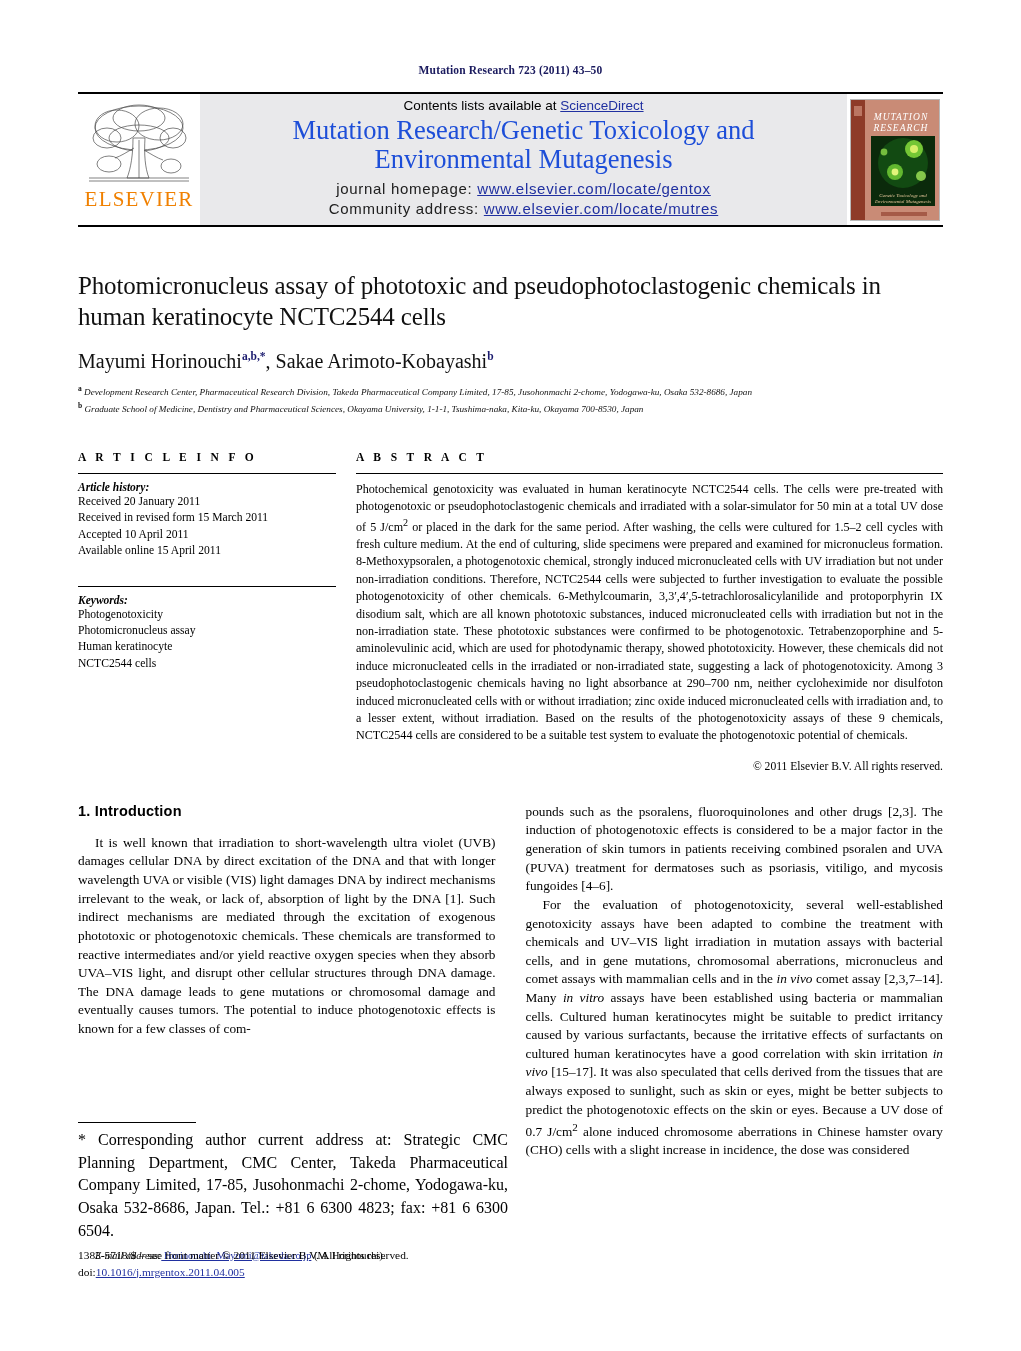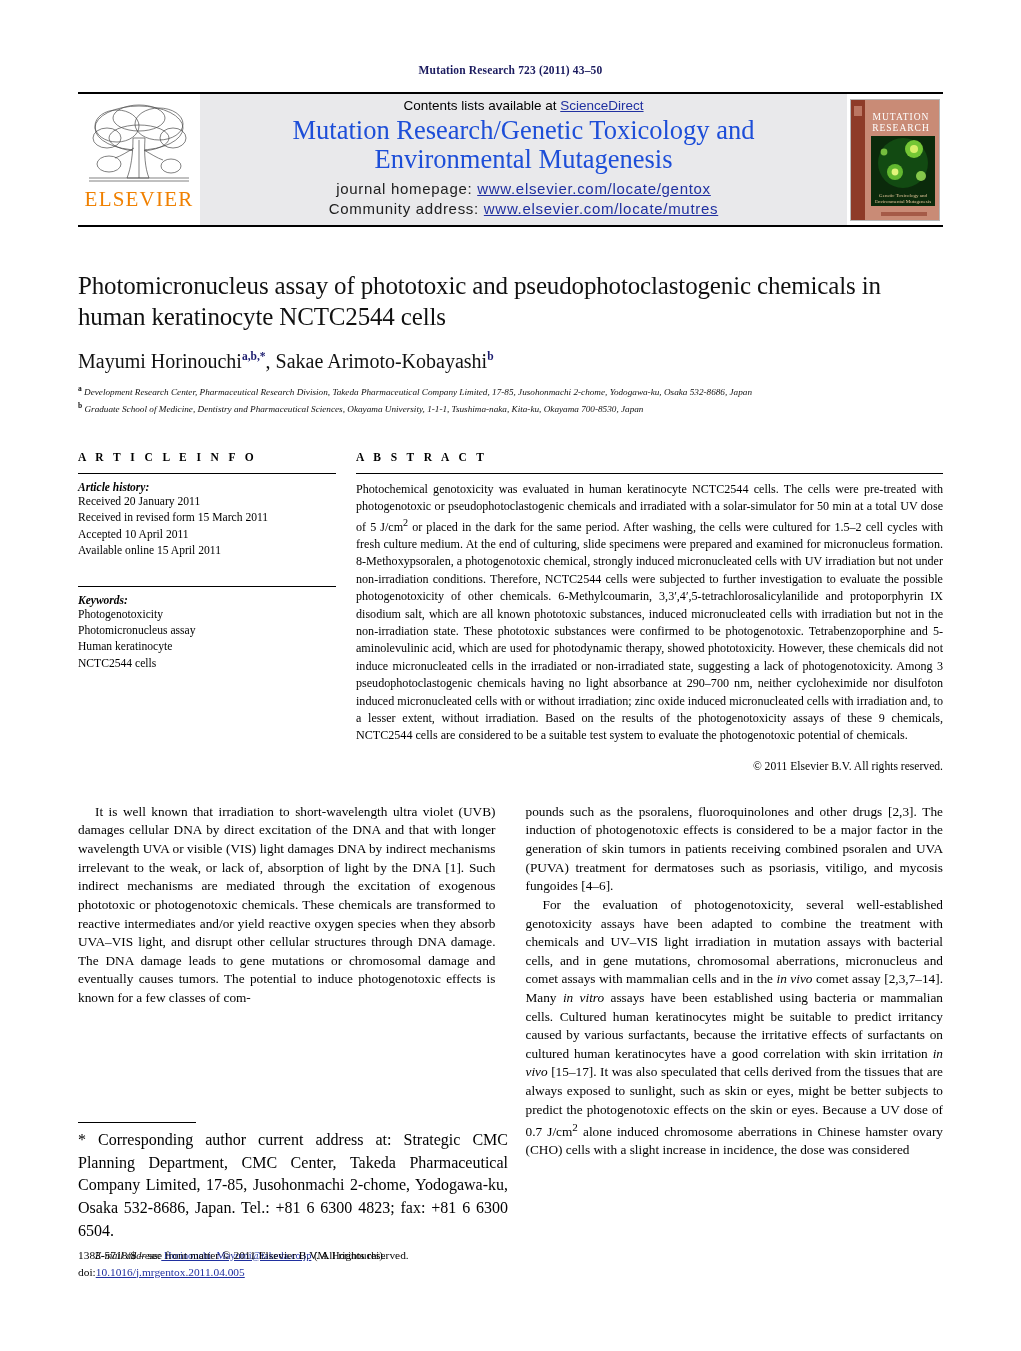--- a/index.html
+++ b/index.html
@@ -114,20 +114,21 @@
     align-items: center;
     justify-content: center;
   }
   .cover-img {
     width: 88px;
     height: 120px;
     border: 1px solid #b9b9b9;
     position: relative;
     overflow: hidden;
     background: #f0abfc;
+    font-style: italic;
   }
 
   
   .title-block {
     margin: 44px 78px 0 78px;
   }
   h1.paper-title {
     font-family: "Liberation Serif", serif;
     font-weight: normal;
     font-size: 25px;
@@ -401,20 +402,21 @@
     <div class="col-abstract">
       <div class="sec-head">A B S T R A C T</div>
       <div class="rule"></div>
       <div class="abstract-body">Photochemical genotoxicity was evaluated in human keratinocyte NCTC2544 cells. The cells were pre-treated with photogenotoxic or pseudophotoclastogenic chemicals and irradiated with a solar-simulator for 50 min at a total UV dose of 5 J/cm<sup>2</sup> or placed in the dark for the same period. After washing, the cells were cultured for 1.5–2 cell cycles with fresh culture medium. At the end of culturing, slide specimens were prepared and examined for micronucleus formation. 8-Methoxypsoralen, a photogenotoxic chemical, strongly induced micronucleated cells with UV irradiation but not under non-irradiation conditions. Therefore, NCTC2544 cells were subjected to further investigation to evaluate the possible photogenotoxicity of other chemicals. 6-Methylcoumarin, 3,3′,4′,5-tetrachlorosalicylanilide and protoporphyrin IX disodium salt, which are all known phototoxic substances, induced micronucleated cells with irradiation but not in the non-irradiation state. These phototoxic substances were confirmed to be photogenotoxic. Tetrabenzoporphine and 5-aminolevulinic acid, which are used for photodynamic therapy, showed phototoxicity. However, these chemicals did not induce micronucleated cells in the irradiated or non-irradiated state, suggesting a lack of photogenotoxicity. Among 3 pseudophotoclastogenic chemicals having no light absorbance at 290–700 nm, neither cycloheximide nor disulfoton induced micronucleated cells with or without irradiation; zinc oxide induced micronucleated cells with irradiation and, to a lesser extent, without irradiation. Based on the results of the photogenotoxicity assays of these 9 chemicals, NCTC2544 cells are considered to be a suitable test system to evaluate the photogenotoxic potential of chemicals.</div>
       <div class="copyright">© 2011 Elsevier B.V. All rights reserved.</div>
     </div>
   </div>
 
   <div class="body-cols">
     <div class="bcol">
+      <h2 class="sec-title">1.  Introduction</h2>
       <p class="para"><span>It is well known that irradiation to short-wavelength ultra violet (UVB) damages cellular DNA by direct excitation of the DNA and that with longer wavelength UVA or visible (VIS) light damages DNA by indirect mechanisms irrelevant to the weak, or lack of, absorption of light by the DNA </span><span class="ref">[1]</span><span>. Such indirect mechanisms are mediated through the excitation of exogenous phototoxic or photogenotoxic chemicals. These chemicals are transformed to reactive intermediates and/or yield reactive oxygen species when they absorb UVA–VIS light, and disrupt other cellular structures through DNA damage. The DNA damage leads to gene mutations or chromosomal damage and eventually causes tumors. The potential to induce photogenotoxic effects is known for a few classes of com-</span></p>
     </div>
 
     <div class="bcol">
       <p class="para cont"><span>pounds such as the psoralens, fluoroquinolones and other drugs </span><span class="ref">[2,3]</span><span>. The induction of photogenotoxic effects is considered to be a major factor in the generation of skin tumors in patients receiving combined psoralen and UVA (PUVA) treatment for dermatoses such as psoriasis, vitiligo, and mycosis fungoides </span><span class="ref">[4–6]</span><span>.</span></p>
       <p class="para"><span>For the evaluation of photogenotoxicity, several well-established genotoxicity assays have been adapted to combine the treatment with chemicals and UV–VIS light irradiation in mutation assays with bacterial cells, and in gene mutations, chromosomal aberrations, micronucleus and comet assays with mammalian cells and in the </span><span class="ital">in vivo</span><span> comet assay </span><span class="ref">[2,3,7–14]</span><span>. Many </span><span class="ital">in vitro</span><span> assays have been established using bacteria or mammalian cells. Cultured human keratinocytes might be suitable to predict irritancy caused by various surfactants, because the irritative effects of surfactants on cultured human keratinocytes have a good correlation with skin irritation </span><span class="ital">in vivo</span><span> </span><span class="ref">[15–17]</span><span>. It was also speculated that cells derived from the tissues that are always exposed to sunlight, such as skin or eyes, might be better subjects to predict the photogenotoxic effects on the skin or eyes. Because a UV dose of 0.7 J/cm<sup>2</sup> alone induced chromosome aberrations in Chinese hamster ovary (CHO) cells with a slight increase in incidence, the dose was considered</span></p>
     </div>
   </div>
 
   <div class="footnote-area">

